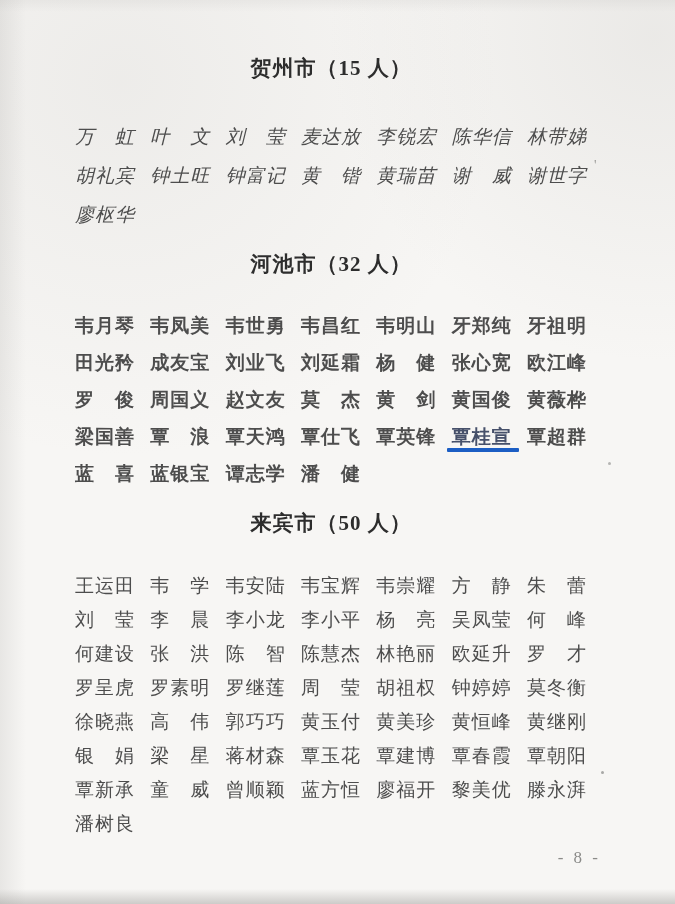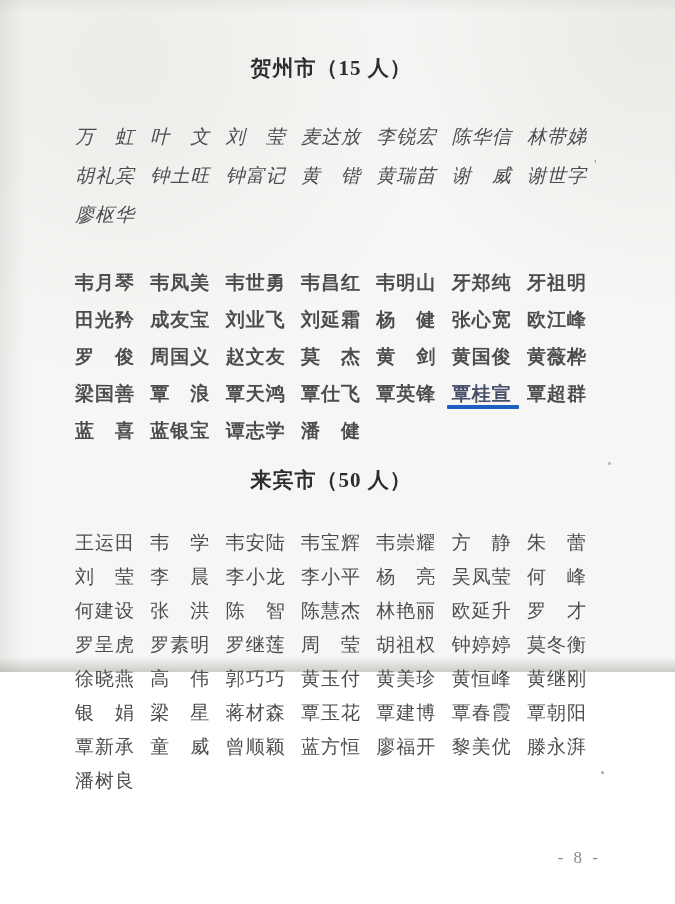--- a/index.html
+++ b/index.html
@@ -1,21 +1,21 @@
 <!DOCTYPE html>
 <html lang="zh"><head>
 <meta charset="utf-8">
 <style>
   html,body{margin:0;padding:0;}
   body{
     width:675px;height:904px;overflow:hidden;
     font-family:"Liberation Serif","DejaVu Serif",serif;
   }
   .page{
-    position:relative;width:675px;height:672px;
+    position:relative;width:675px;height:904px;
     background-color:#f7f6f4;
     background-image:
       linear-gradient(to right, rgba(150,148,145,.16), rgba(150,148,145,0) 26px),
       linear-gradient(to top, rgba(135,133,130,.38), rgba(135,133,130,0) 15px),
       linear-gradient(to bottom, rgba(150,148,145,.10), rgba(150,148,145,0) 12px),
       radial-gradient(circle at 18% 9%, rgba(185,183,179,.16), rgba(185,183,179,0) 38%),
       radial-gradient(circle at 97% 4%, rgba(185,183,179,.20), rgba(185,183,179,0) 30%);
   }
   .content{
     position:absolute;left:75px;right:88px;top:0;
@@ -87,20 +87,21 @@
           <span class="name-cell">钟土旺</span>
           <span class="name-cell">钟富记</span>
           <span class="name-cell">黄　锴</span>
           <span class="name-cell">黄瑞苗</span>
           <span class="name-cell">谢　威</span>
           <span class="name-cell">谢世字</span>
           <span class="name-cell">廖枢华</span>
         </div>
       </div>
       <div class="section sec-1">
+        <div class="section-title">河池市（32 人）</div>
         <div class="name-grid">
           <span class="name-cell">韦月琴</span>
           <span class="name-cell">韦凤美</span>
           <span class="name-cell">韦世勇</span>
           <span class="name-cell">韦昌红</span>
           <span class="name-cell">韦明山</span>
           <span class="name-cell">牙郑纯</span>
           <span class="name-cell">牙祖明</span>
           <span class="name-cell">田光矜</span>
           <span class="name-cell">成友宝</span>

